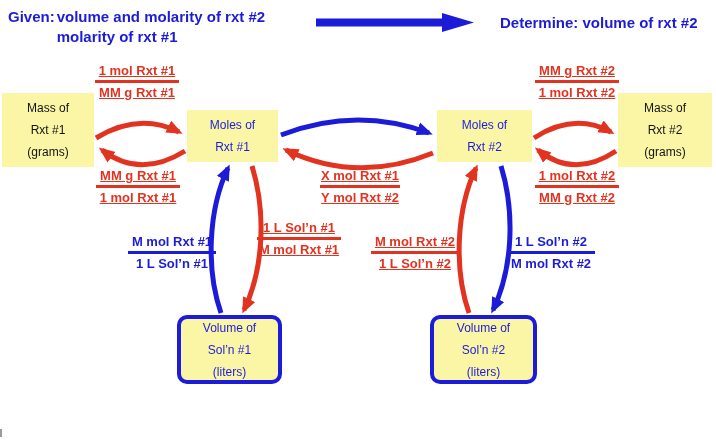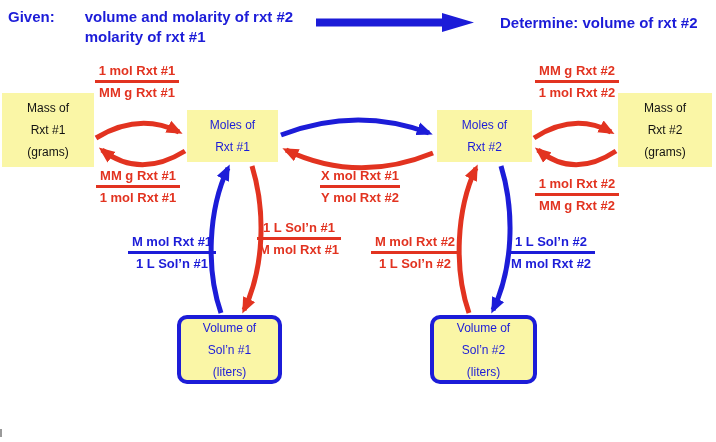--- a/index.html
+++ b/index.html
@@ -10,37 +10,37 @@
   }
   .arrows { position:absolute; left:0; top:0; width:716px; height:442px; }
   .stroke-red  { stroke:var(--c-red);  fill:none; stroke-width:5; }
   .stroke-blue { stroke:var(--c-blue); fill:none; stroke-width:5; }
   #ah-red path  { fill:var(--c-red); }
   #ah-blue path { fill:var(--c-blue); }
   .hdr-arrow { fill:var(--c-blue); }
 
   .hdr { position:absolute; font-weight:bold; font-size:15px; line-height:20px; color:var(--c-blue); }
   .given-wrap { left:8px; top:7px; display:flex; }
-  .given-label { margin-right:30px; }
+  .given-label { margin-right:2px; }
   .determine { left:500px; top:13px;text-align:right; }
 
   .box {
     position:absolute; display:flex; align-items:center; justify-content:center;
     text-align:center; font-weight:normal; font-size:12px; line-height:22px;
     white-space:pre-line; background:var(--c-yellow);
   }
   .box.black { color:#121212; }
   .box.blue  { color:var(--c-blue); }
   .box.vol   { border:4.5px solid var(--c-blue); border-radius:10px; }
 
   .frac {
     position:absolute; text-align:center; font-weight:bold;
     font-size:13px; line-height:15px;
   }
-  .frac.red  { color:var(--c-red); }
+  .frac.red  { color:var(--c-red);text-decoration:underline; }
   .frac.blue { color:var(--c-blue); }
   .frac .bar { display:block; height:2.5px; margin:2px 0; }
   .frac.red  .bar { background:var(--c-red); }
   .frac.blue .bar { background:var(--c-blue); }
 
   .legend {
     position:absolute; left:0; right:0; top:412px; text-align:center;
     color:var(--c-red); font-size:13.5px; font-weight:normal;
   }
   .legend .b { font-weight:bold; }
@@ -122,21 +122,21 @@
     <span class="num">X mol Rxt #1</span>
     <span class="bar"></span>
     <span class="den">Y mol Rxt #2</span>
   </div>
 
   <div class="frac red" style="left:535px;top:63px;width:84px;">
     <span class="num">MM g Rxt #2</span>
     <span class="bar"></span>
     <span class="den">1 mol Rxt #2</span>
   </div>
-  <div class="frac red" style="left:535px;top:168px;width:84px;margin-top:8px;">
+  <div class="frac red" style="left:535px;top:168px;width:84px;">
     <span class="num">1 mol Rxt #2</span>
     <span class="bar"></span>
     <span class="den">MM g Rxt #2</span>
   </div>
 
   <div class="frac blue" style="left:128px;top:234px;width:88px;">
     <span class="num">M mol Rxt #1</span>
     <span class="bar"></span>
     <span class="den">1 L Sol’n #1</span>
   </div>

